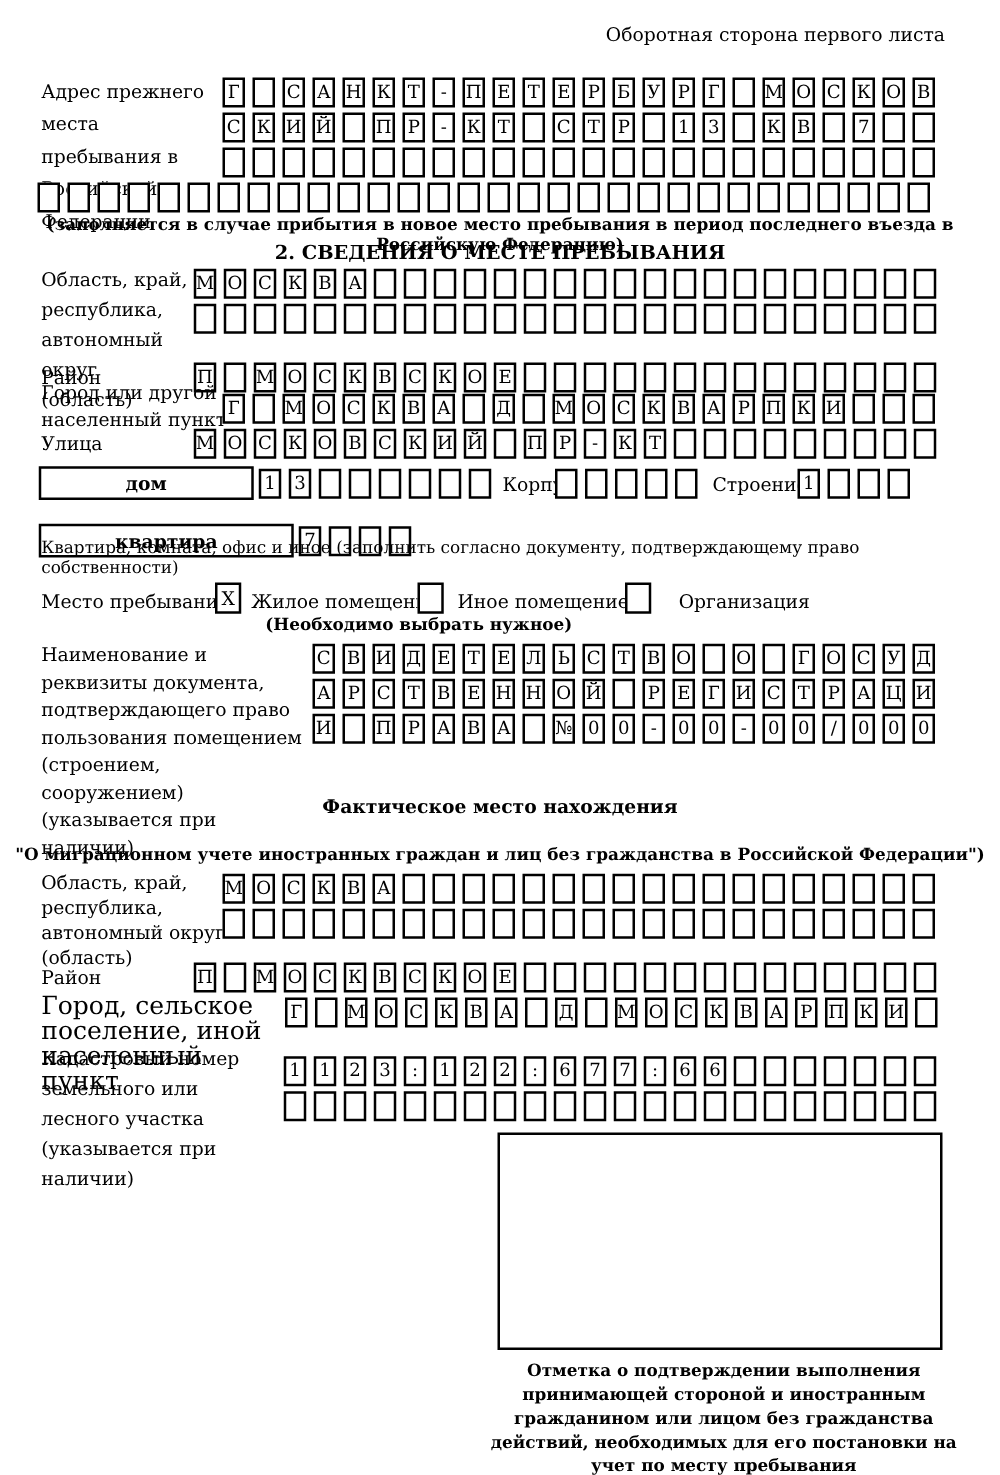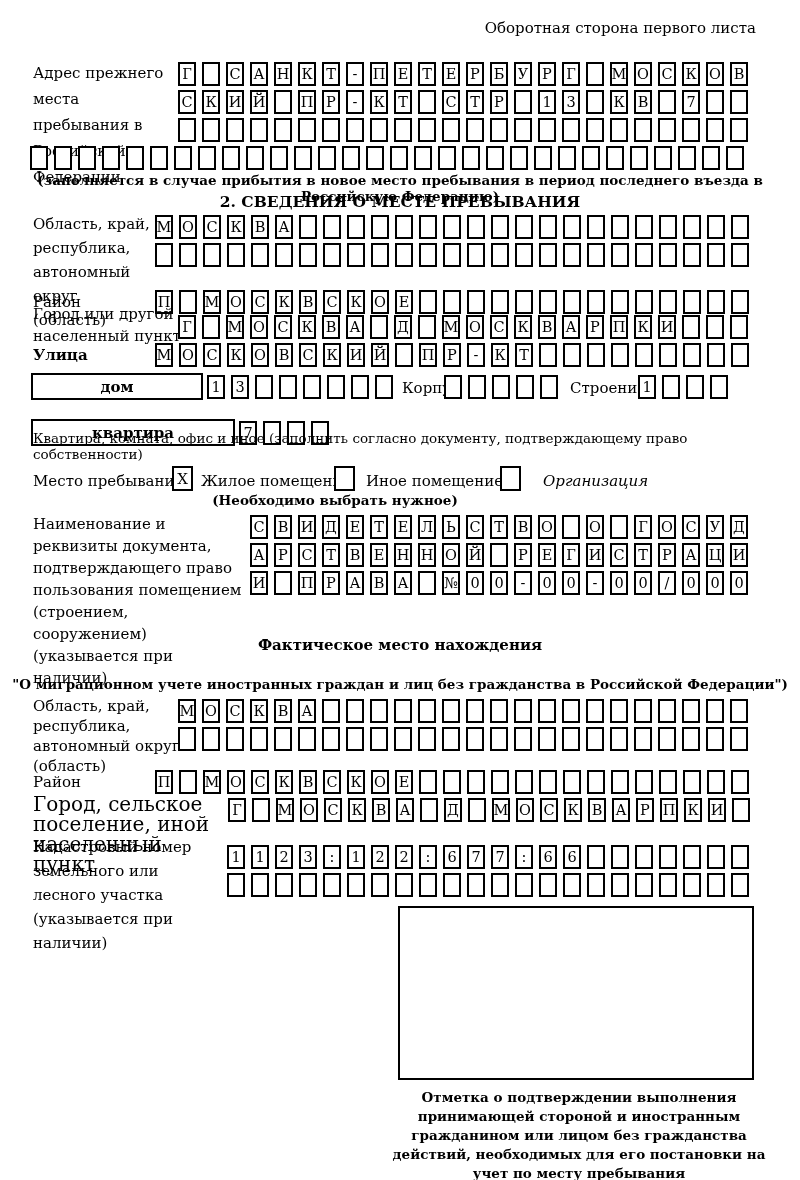--- a/index.html
+++ b/index.html
@@ -256,21 +256,21 @@
       <span class="cell">А</span>
       <span class="cell">Р</span>
       <span class="cell">П</span>
       <span class="cell">К</span>
       <span class="cell">И</span>
       <span class="cell"></span>
       <span class="cell"></span>
       <span class="cell"></span>
     </div>
 
-  <div class="abs lbl" style="left:33px;top:343px;font-weight:bold;">Улица</div>
+  <div class="abs lbl" style="left:33px;top:343px;">Улица</div>
   <div class="cell-row" style="left:155px;top:343px;">
       <span class="cell">М</span>
       <span class="cell">О</span>
       <span class="cell">С</span>
       <span class="cell">К</span>
       <span class="cell">О</span>
       <span class="cell">В</span>
       <span class="cell">С</span>
       <span class="cell">К</span>
       <span class="cell">И</span>
@@ -327,21 +327,21 @@
       <span class="cell"></span>
     </div>
   <div class="abs cap" style="left:33px;top:430px;">Квартира, комната, офис и иное (заполнить согласно документу, подтверждающему право собственности)</div>
 
   <div class="abs lbl" style="left:33px;top:469px;">Место пребывания:</div>
   <div class="checkbox" style="left:172px;top:466px;">X</div>
   <div class="abs lbl" style="left:201px;top:469px;">Жилое помещение</div>
   <div class="checkbox" style="left:334px;top:466px;"></div>
   <div class="abs lbl" style="left:366px;top:469px;">Иное помещение</div>
   <div class="checkbox" style="left:500px;top:466px;"></div>
-  <div class="abs lbl" style="left:543px;top:469px;font-style:italic;">Организация</div>
+  <div class="abs lbl" style="left:543px;top:469px;">Организация</div>
   <div class="abs cap center" style="left:190px;top:492px;width:290px;">(Необходимо выбрать нужное)</div>
 
   <div class="abs lbl" style="left:33px;top:513px;width:212px;line-height:22px;">Наименование и реквизиты документа, подтверждающего право пользования помещением (строением, сооружением) (указывается при наличии)</div>
   <div class="cell-row" style="left:250px;top:515px;">
       <span class="cell">С</span>
       <span class="cell">В</span>
       <span class="cell">И</span>
       <span class="cell">Д</span>
       <span class="cell">Е</span>
       <span class="cell">Т</span>

